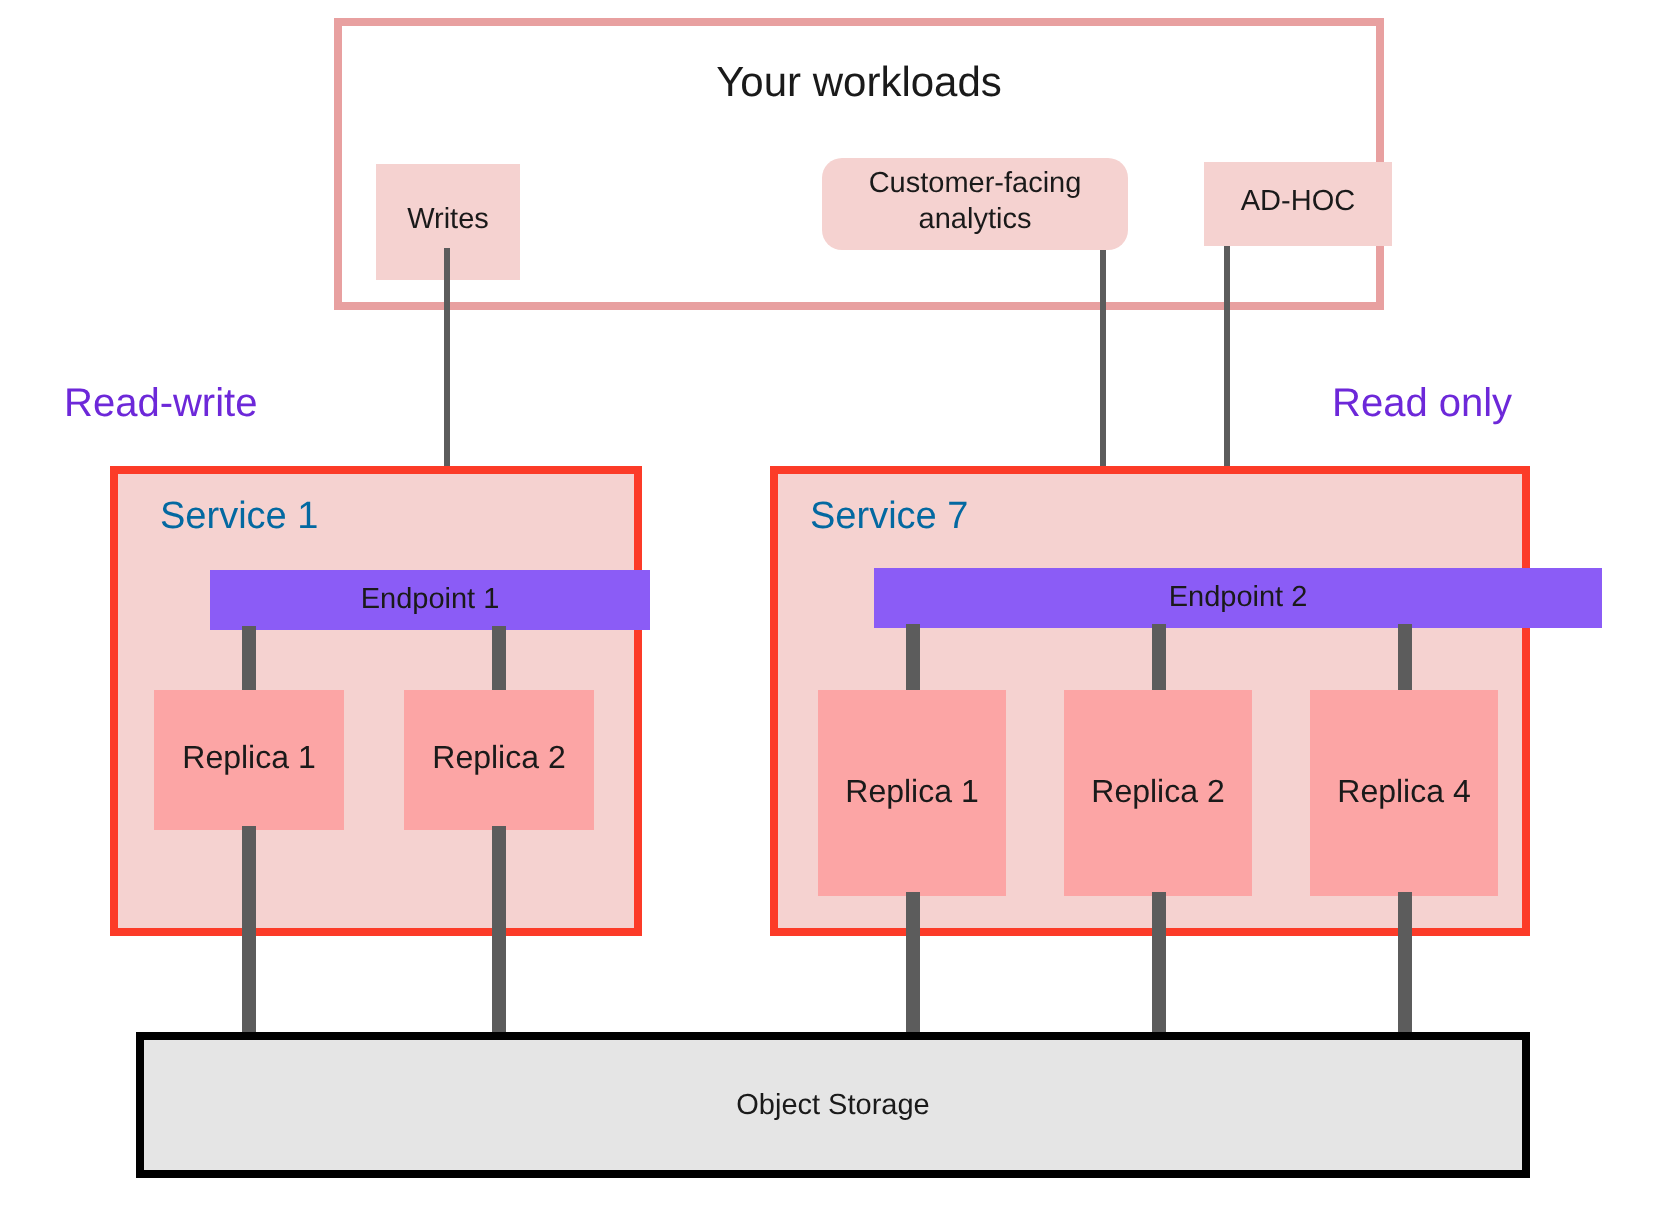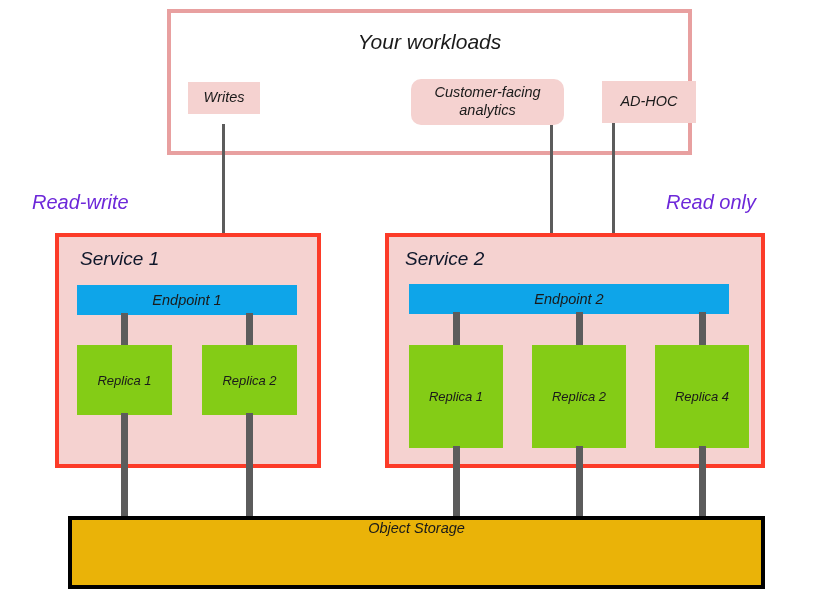--- a/index.html
+++ b/index.html
@@ -9,21 +9,20 @@
   }
   body {
     font-family: "Liberation Sans", sans-serif;
   }
   #canvas {
     position: relative;
     width: 829px;
     height: 608px;
     background: #ffffff;
     overflow: hidden;
-    font-style: italic;
   }
   .abs { position: absolute; }
 
   
   .workloads-box {
     left: 167px;
     top: 9px;
     width: 525px;
     height: 146px;
     border: 4px solid #e8a0a0;
@@ -61,52 +60,54 @@
   }
 
   
   .service-box {
     background: #f5d2d0;
     border: 4px solid #fc3b28;
     box-sizing: border-box;
   }
   .service-title {
     font-size: 19px;
-    color: #0f172a;
+    color: #0369a1;
     white-space: nowrap;
   }
 
   
   .endpoint {
-    background: #0ea5e9;
+    background: #8b5cf6;
     color: #1a1a1a;
     font-size: 14.5px;
     display: flex;
     align-items: center;
     justify-content: center;
     box-sizing: border-box;
+    margin-left: 28px;
   }
 
   
   .replica {
-    background: #84cc16;
+    background: #fca5a5;
     color: #1a1a1a;
-    font-size: 13px;
+    font-size: 16px;
     display: flex;
     align-items: center;
     justify-content: center;
     box-sizing: border-box;
   }
 
   
   .storage-box {
-    background: #eab308;
+    background: #e5e5e5;
     border: 4px solid #000000;
     box-sizing: border-box;
     display: flex;
+    align-items: center;
     justify-content: center;
     font-size: 14.5px;
     color: #1a1a1a;
   }
 
   
   .connector {
     background: #5c5c5c;
     width: 7px;
   }
@@ -123,21 +124,21 @@
   }
 </style>
 </head>
 <body>
 
 <div id="canvas">
 
   <div class="abs workloads-box"></div>
   <div class="abs workloads-title">Your workloads</div>
 
-  <div class="abs chip" style="left:188px; top:82px; width:72px; height:32px;">Writes</div>
+  <div class="abs chip" style="left:188px; top:82px; width:72px; height:58px;">Writes</div>
 
   <div class="abs chip" style="left:411px; top:79px; width:153px; height:46px;border-radius:10px;">Customer-facing analytics</div>
 
   <div class="abs chip" style="left:602px; top:81px; width:94px; height:42px;">AD-HOC</div>
 
   <div class="abs arrow-line" style="left:222px; top:124px; height:137px;"></div>
   <div class="abs arrow-head" style="left:214px; top:259px;"></div>
 
   <div class="abs arrow-line" style="left:550px; top:125px; height:136px;"></div>
   <div class="abs arrow-head" style="left:542px; top:259px;"></div>
@@ -156,23 +157,23 @@
   <div class="abs connector" style="left:121px; top:313px; height:34px;"></div>
   <div class="abs connector" style="left:246px; top:313px; height:34px;"></div>
 
   <div class="abs replica" style="left:77px; top:345px; width:95px; height:70px;">Replica 1</div>
   <div class="abs replica" style="left:202px; top:345px; width:95px; height:70px;">Replica 2</div>
 
   <div class="abs connector" style="left:121px; top:413px; height:107px;"></div>
   <div class="abs connector" style="left:246px; top:413px; height:107px;"></div>
 
   <div class="abs service-box" style="left:385px; top:233px; width:380px; height:235px;"></div>
-  <div class="abs service-title" style="left:405px; top:248px;">Service 2</div>
+  <div class="abs service-title" style="left:405px; top:248px;">Service 7</div>
 
-  <div class="abs endpoint" style="left:409px; top:284px; width:320px; height:30px;">Endpoint 2</div>
+  <div class="abs endpoint" style="left:409px; top:284px; width:364px; height:30px;">Endpoint 2</div>
 
   <div class="abs connector" style="left:453px; top:312px; height:35px;"></div>
   <div class="abs connector" style="left:576px; top:312px; height:35px;"></div>
   <div class="abs connector" style="left:699px; top:312px; height:35px;"></div>
 
   <div class="abs replica" style="left:409px; top:345px; width:94px; height:103px;">Replica 1</div>
   <div class="abs replica" style="left:532px; top:345px; width:94px; height:103px;">Replica 2</div>
   <div class="abs replica" style="left:655px; top:345px; width:94px; height:103px;">Replica 4</div>
 
   <div class="abs connector" style="left:453px; top:446px; height:74px;"></div>

